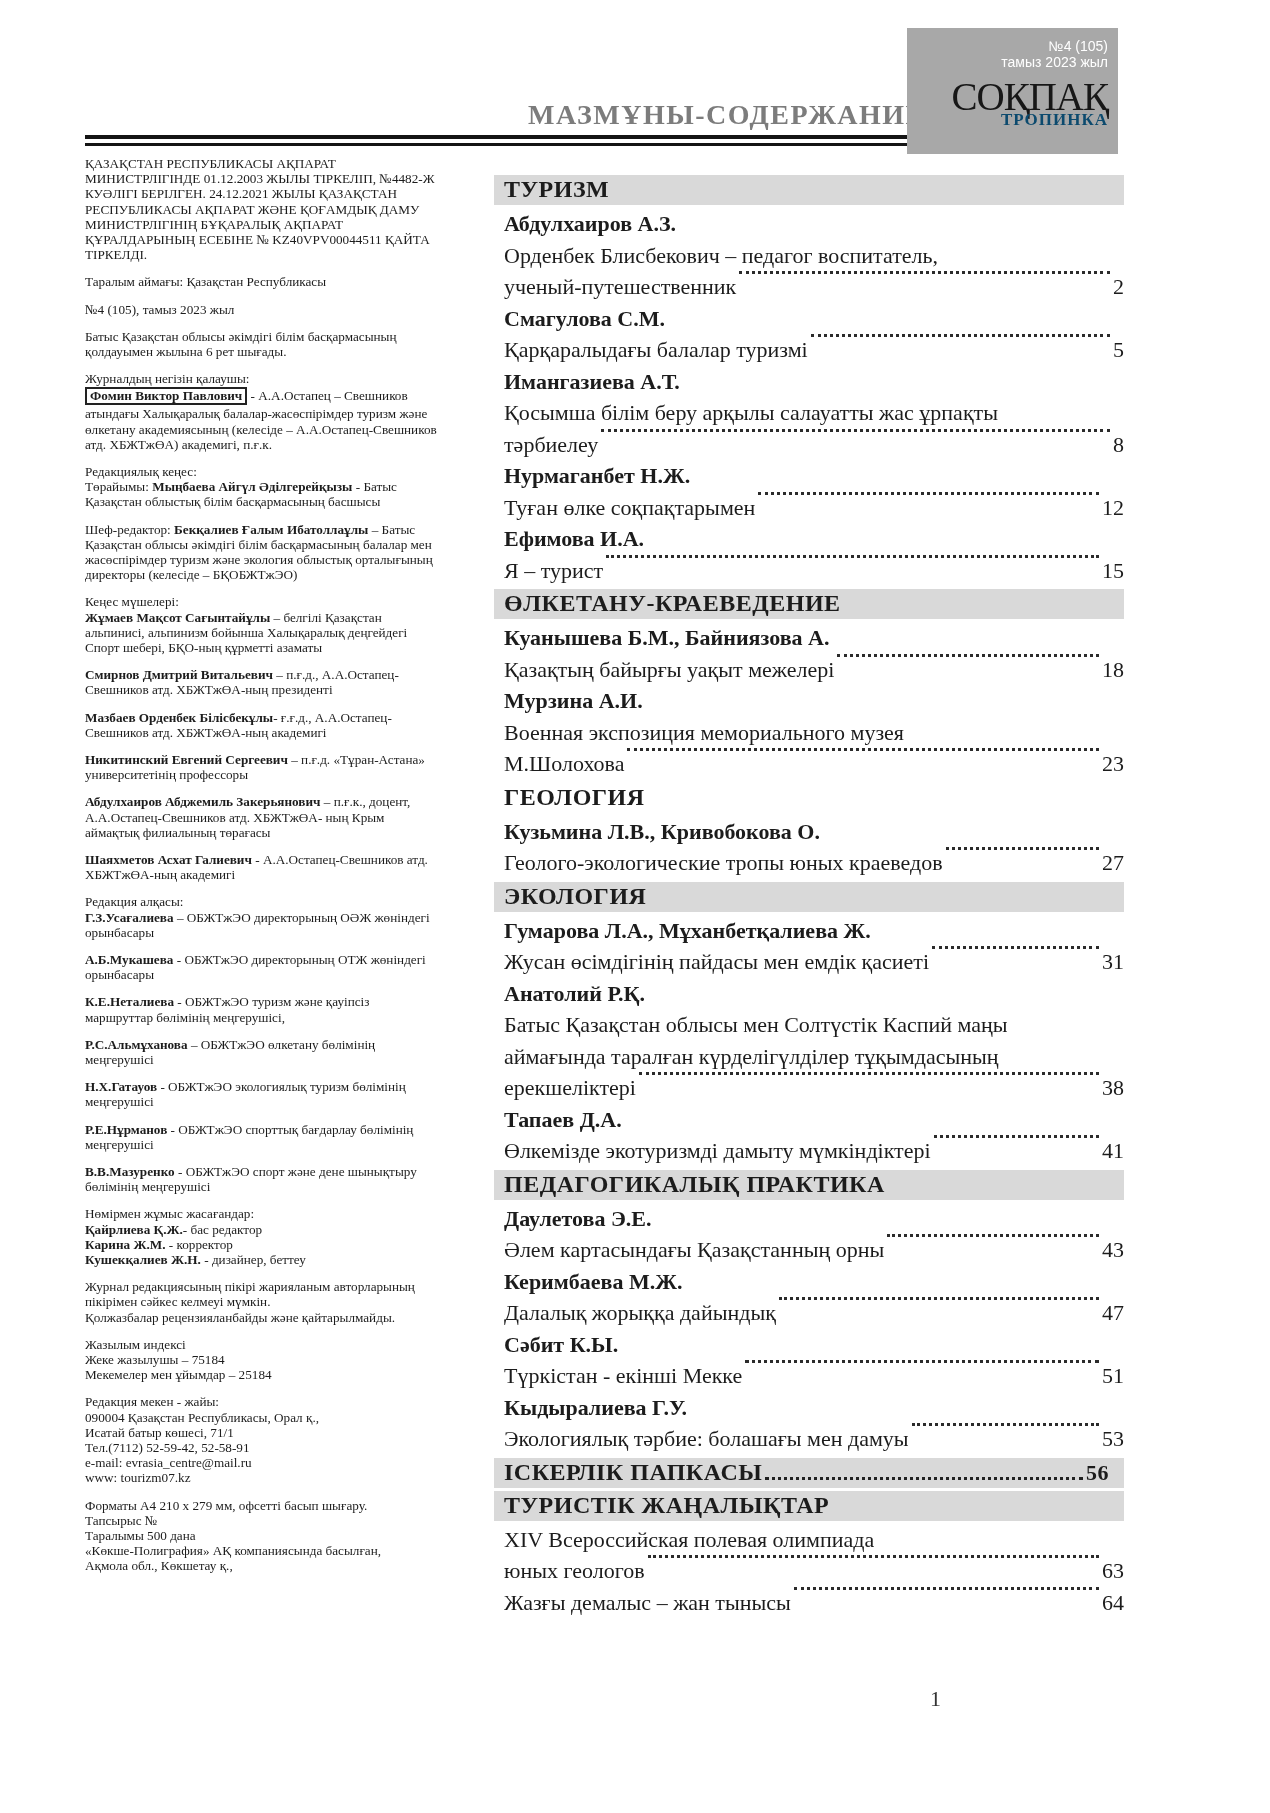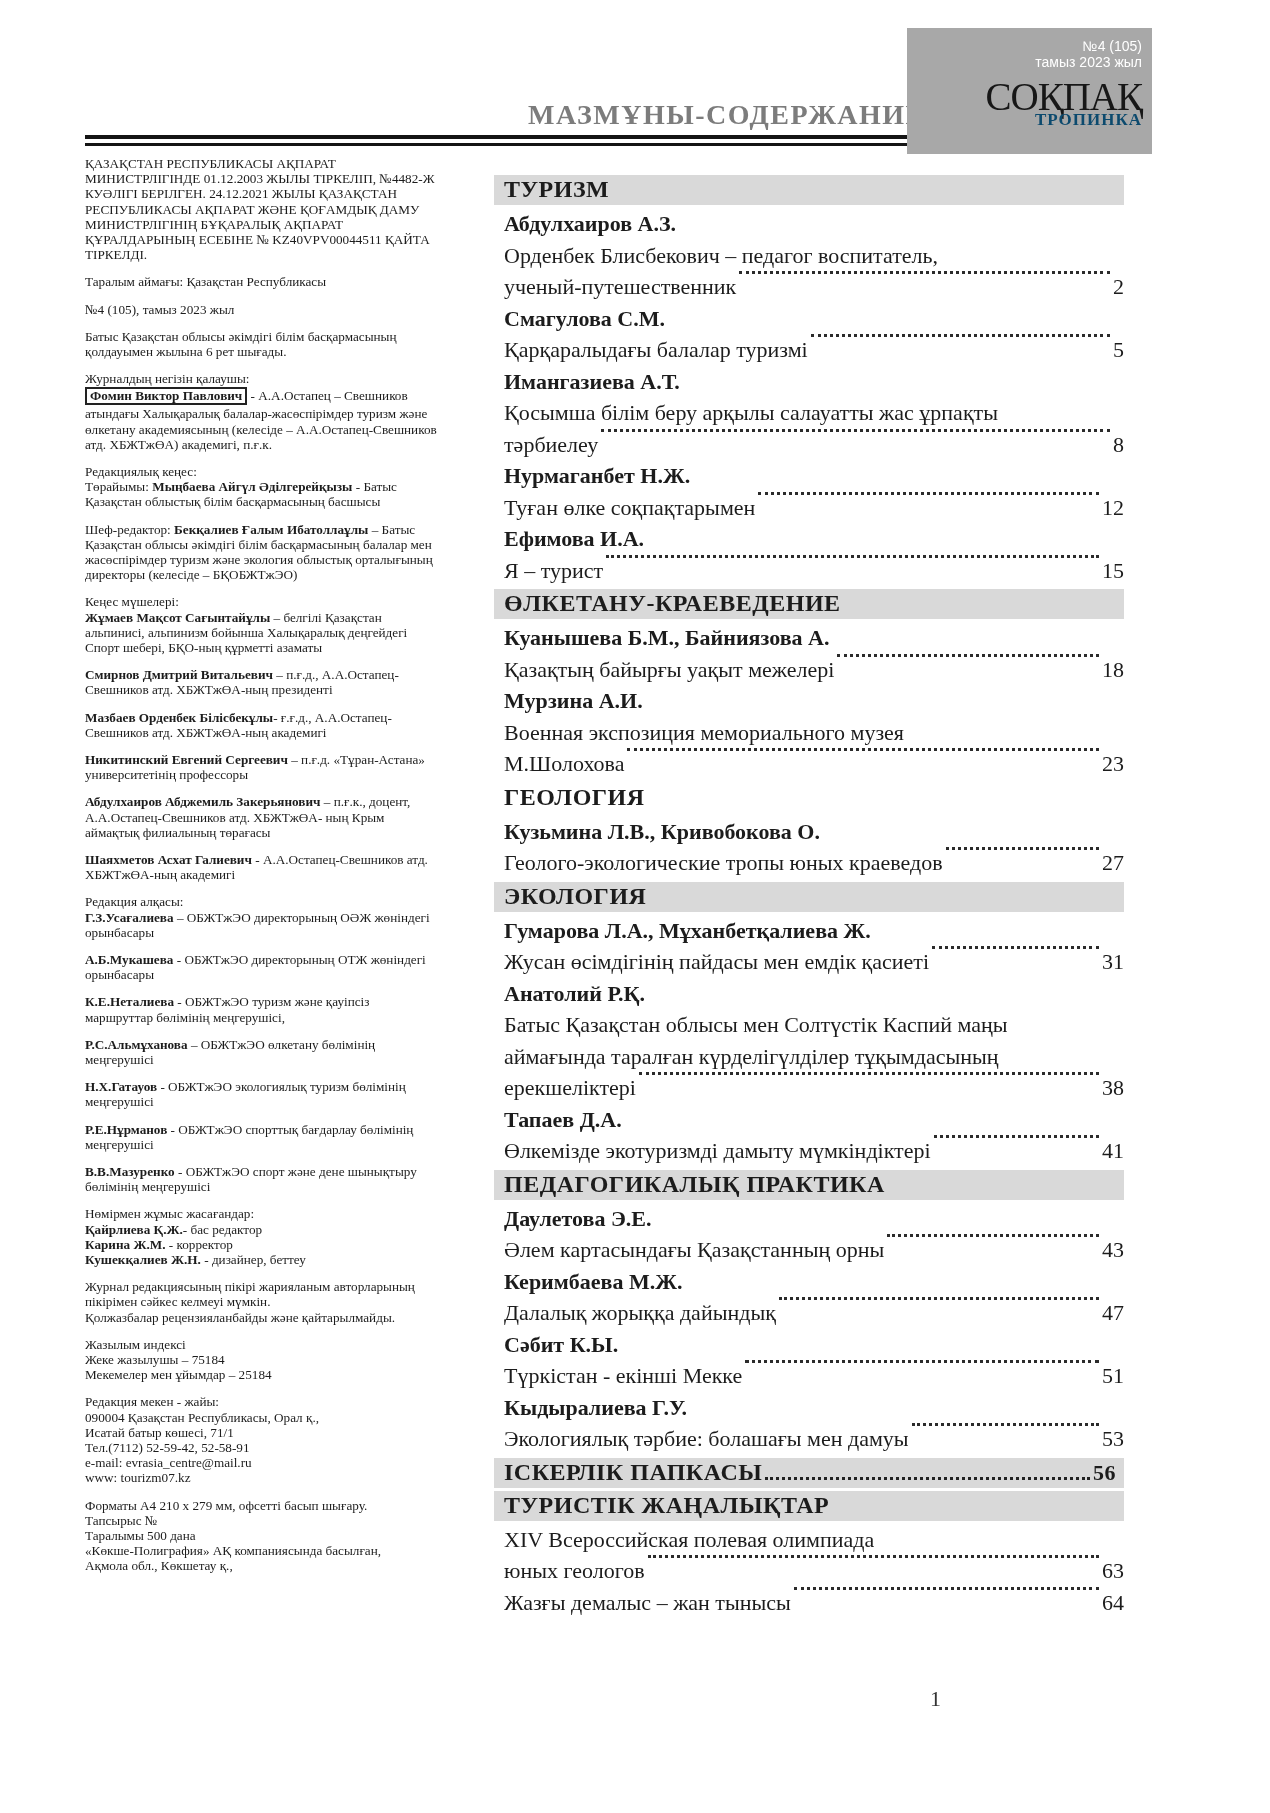--- a/index.html
+++ b/index.html
@@ -15,21 +15,21 @@
   .page-title {
     position:absolute; left:528px; top:99px;
     font-size:28px; font-weight:bold; letter-spacing:1.5px;
     color:#7c7c7c; white-space:nowrap;
   }
   .head-rule {
     position:absolute; left:85px; top:135px; width:822px; height:4px;
     border-top:4px solid #141414; border-bottom:3px solid #141414;
   }
   .logo-box {
-    position:absolute; left:907px; top:28px; width:245px; height:126px;
+    position:absolute; left:907px; top:28px; width:211px; height:126px;
     background:#a8a8a8; box-sizing:border-box;
     padding:10px 10px 0 0; text-align:right;
   }
   .logo-issue, .logo-date {
     color:#ffffff; font-size:14px; line-height:16px;
     font-family:"Liberation Sans","DejaVu Sans",sans-serif;
   }
   .logo-name {
     color:#171717; font-size:39px; line-height:44px; margin-top:5px;
     letter-spacing:-1px; white-space:nowrap;
@@ -44,21 +44,21 @@
   .lc-block.center { text-align:left; }
   .lc-block .b { font-weight:bold; }
   .lc-block .boxed {
     font-weight:bold; border:2px solid #222222;
     padding:0 3px; display:inline-block; line-height:1.05; margin:1px 0;text-align:center;
   }
   
   .toc-col { position:absolute; left:494px; top:172px; width:630px; }
   .toc-header {
     font-size:24px; font-weight:bold; line-height:27px;
-    padding:1px 8px 2px 10px; margin:3px 0;
+    padding:1px 15px 2px 10px; margin:3px 0;
     display:flex; align-items:flex-end; letter-spacing:0.5px;
   }
   .toc-header.shaded { background:#d9d9d9; }
   .toc-author {
     font-size:22px; font-weight:bold; line-height:31.5px; padding-left:10px;
     white-space:nowrap;
   }
   .toc-line {
     font-size:22px; line-height:31.5px; padding-left:10px;
     display:flex; align-items:flex-start; white-space:nowrap;

